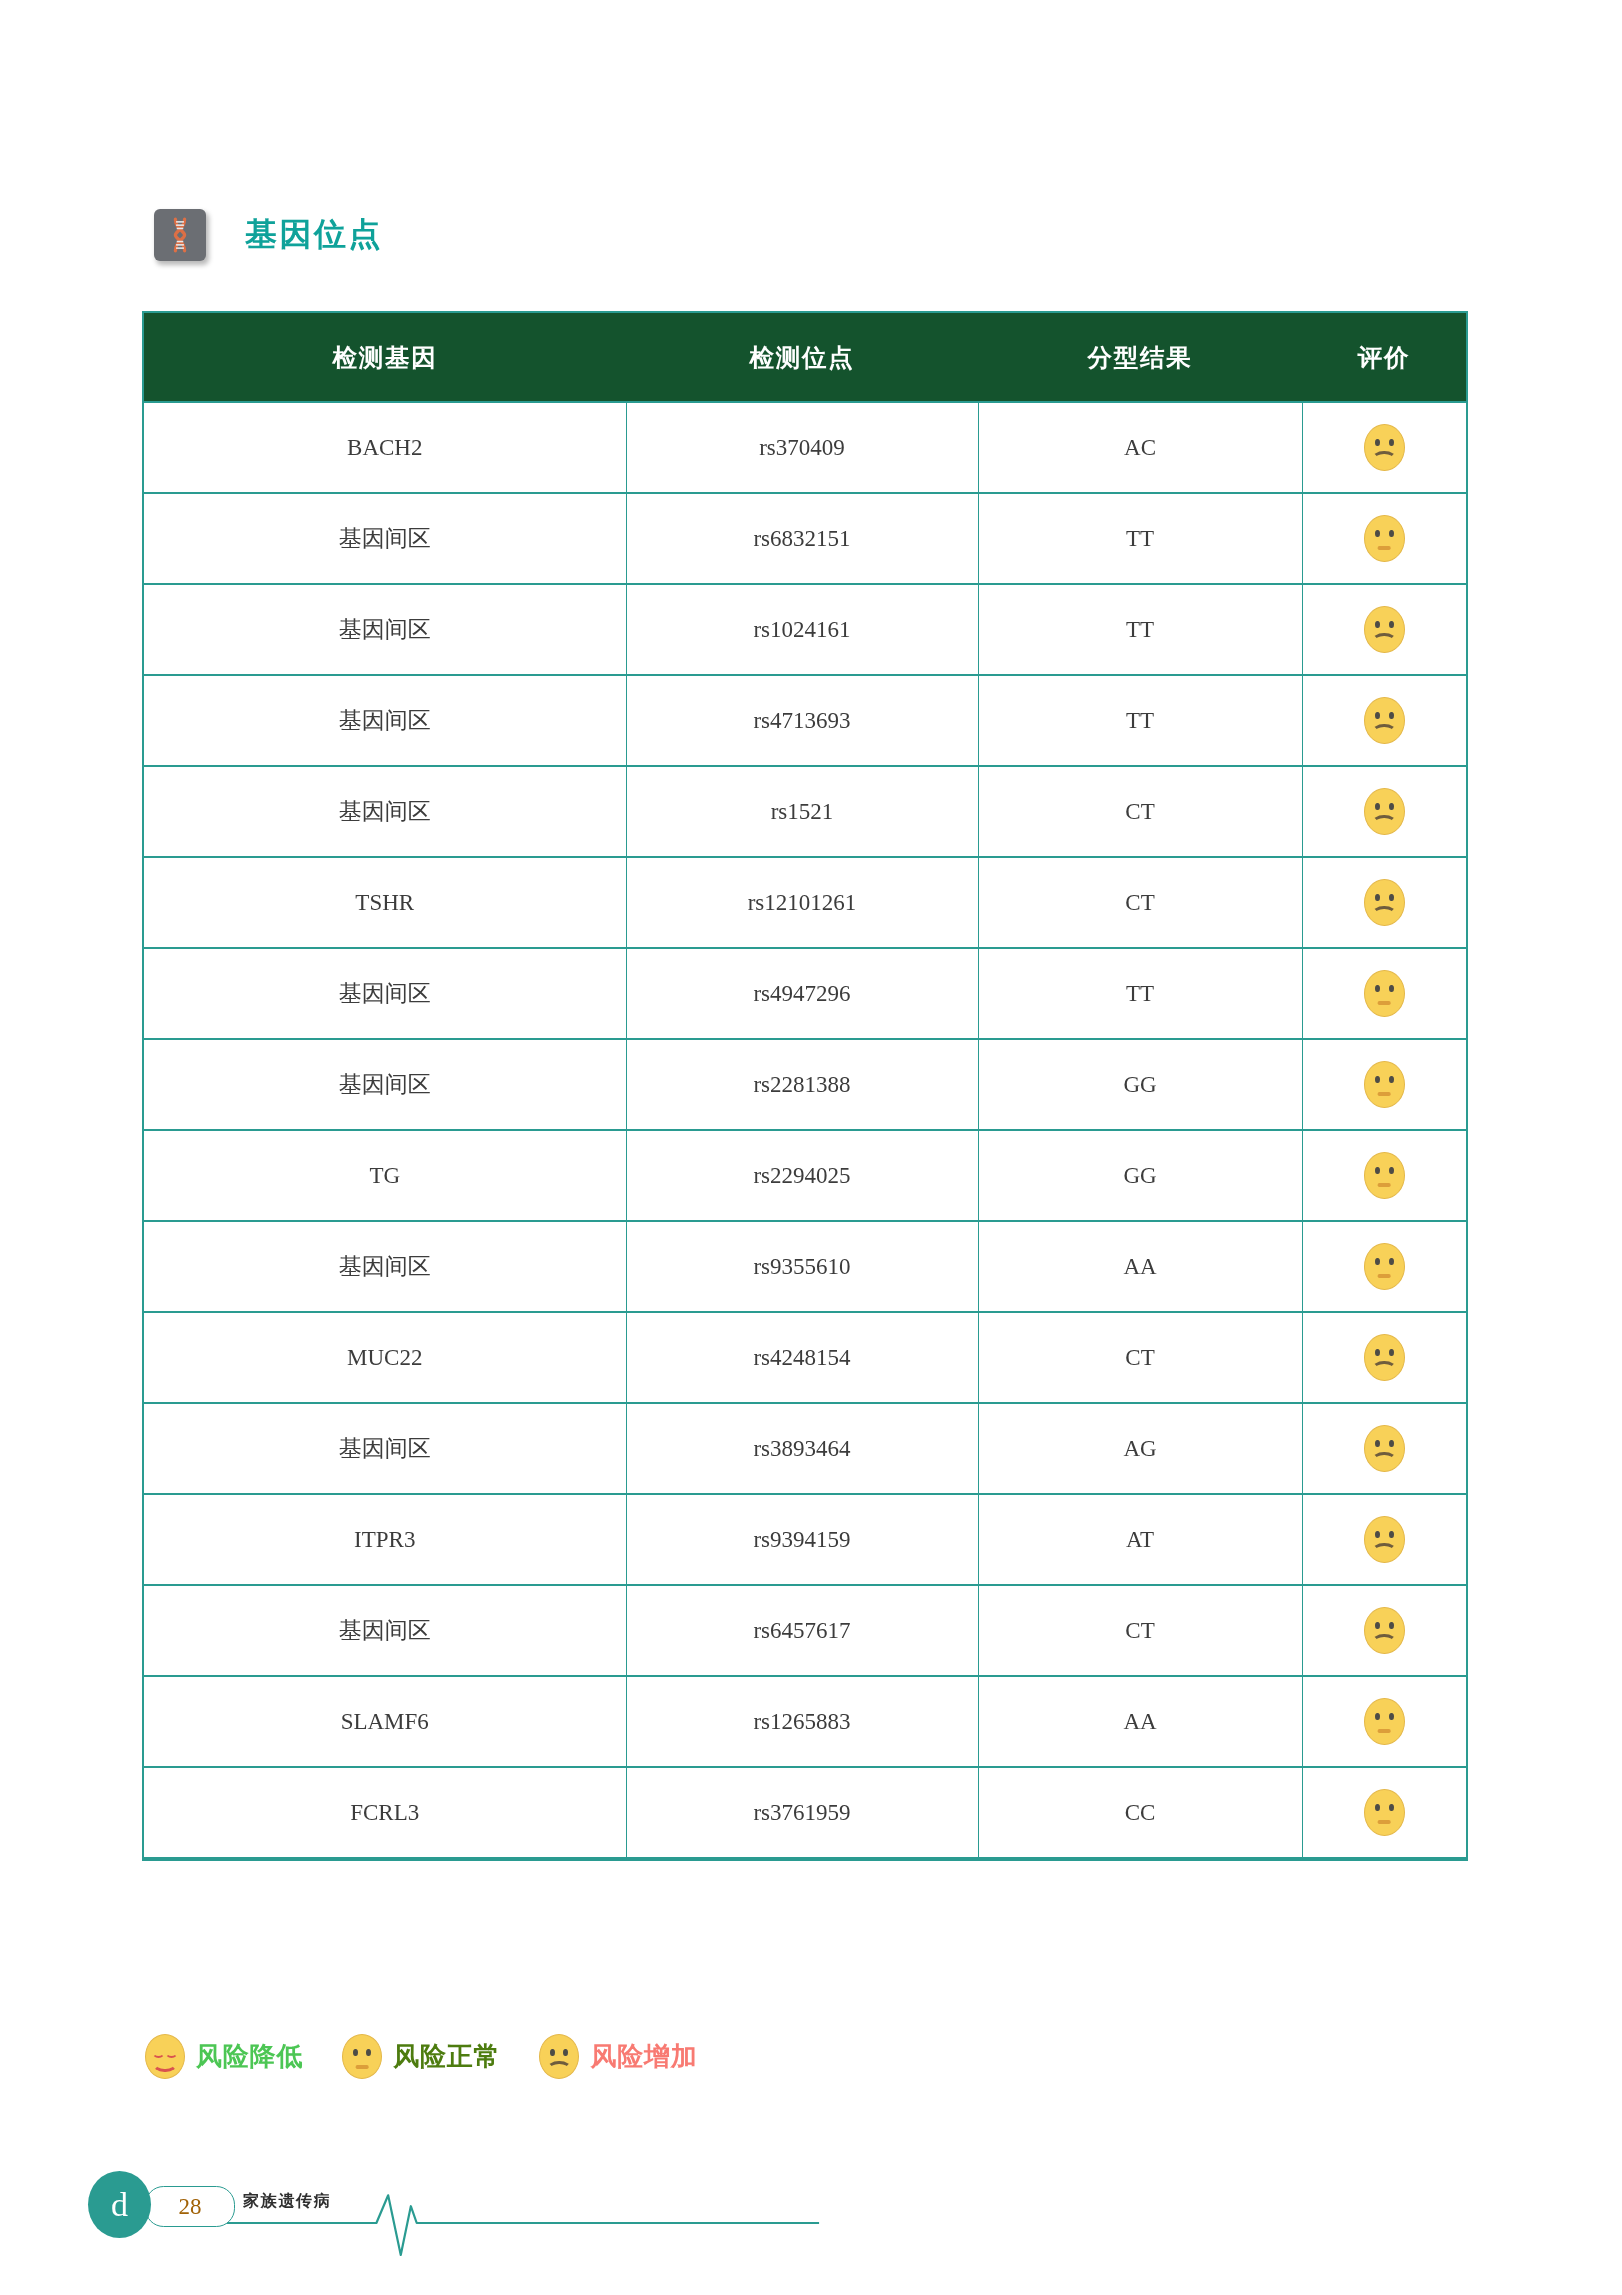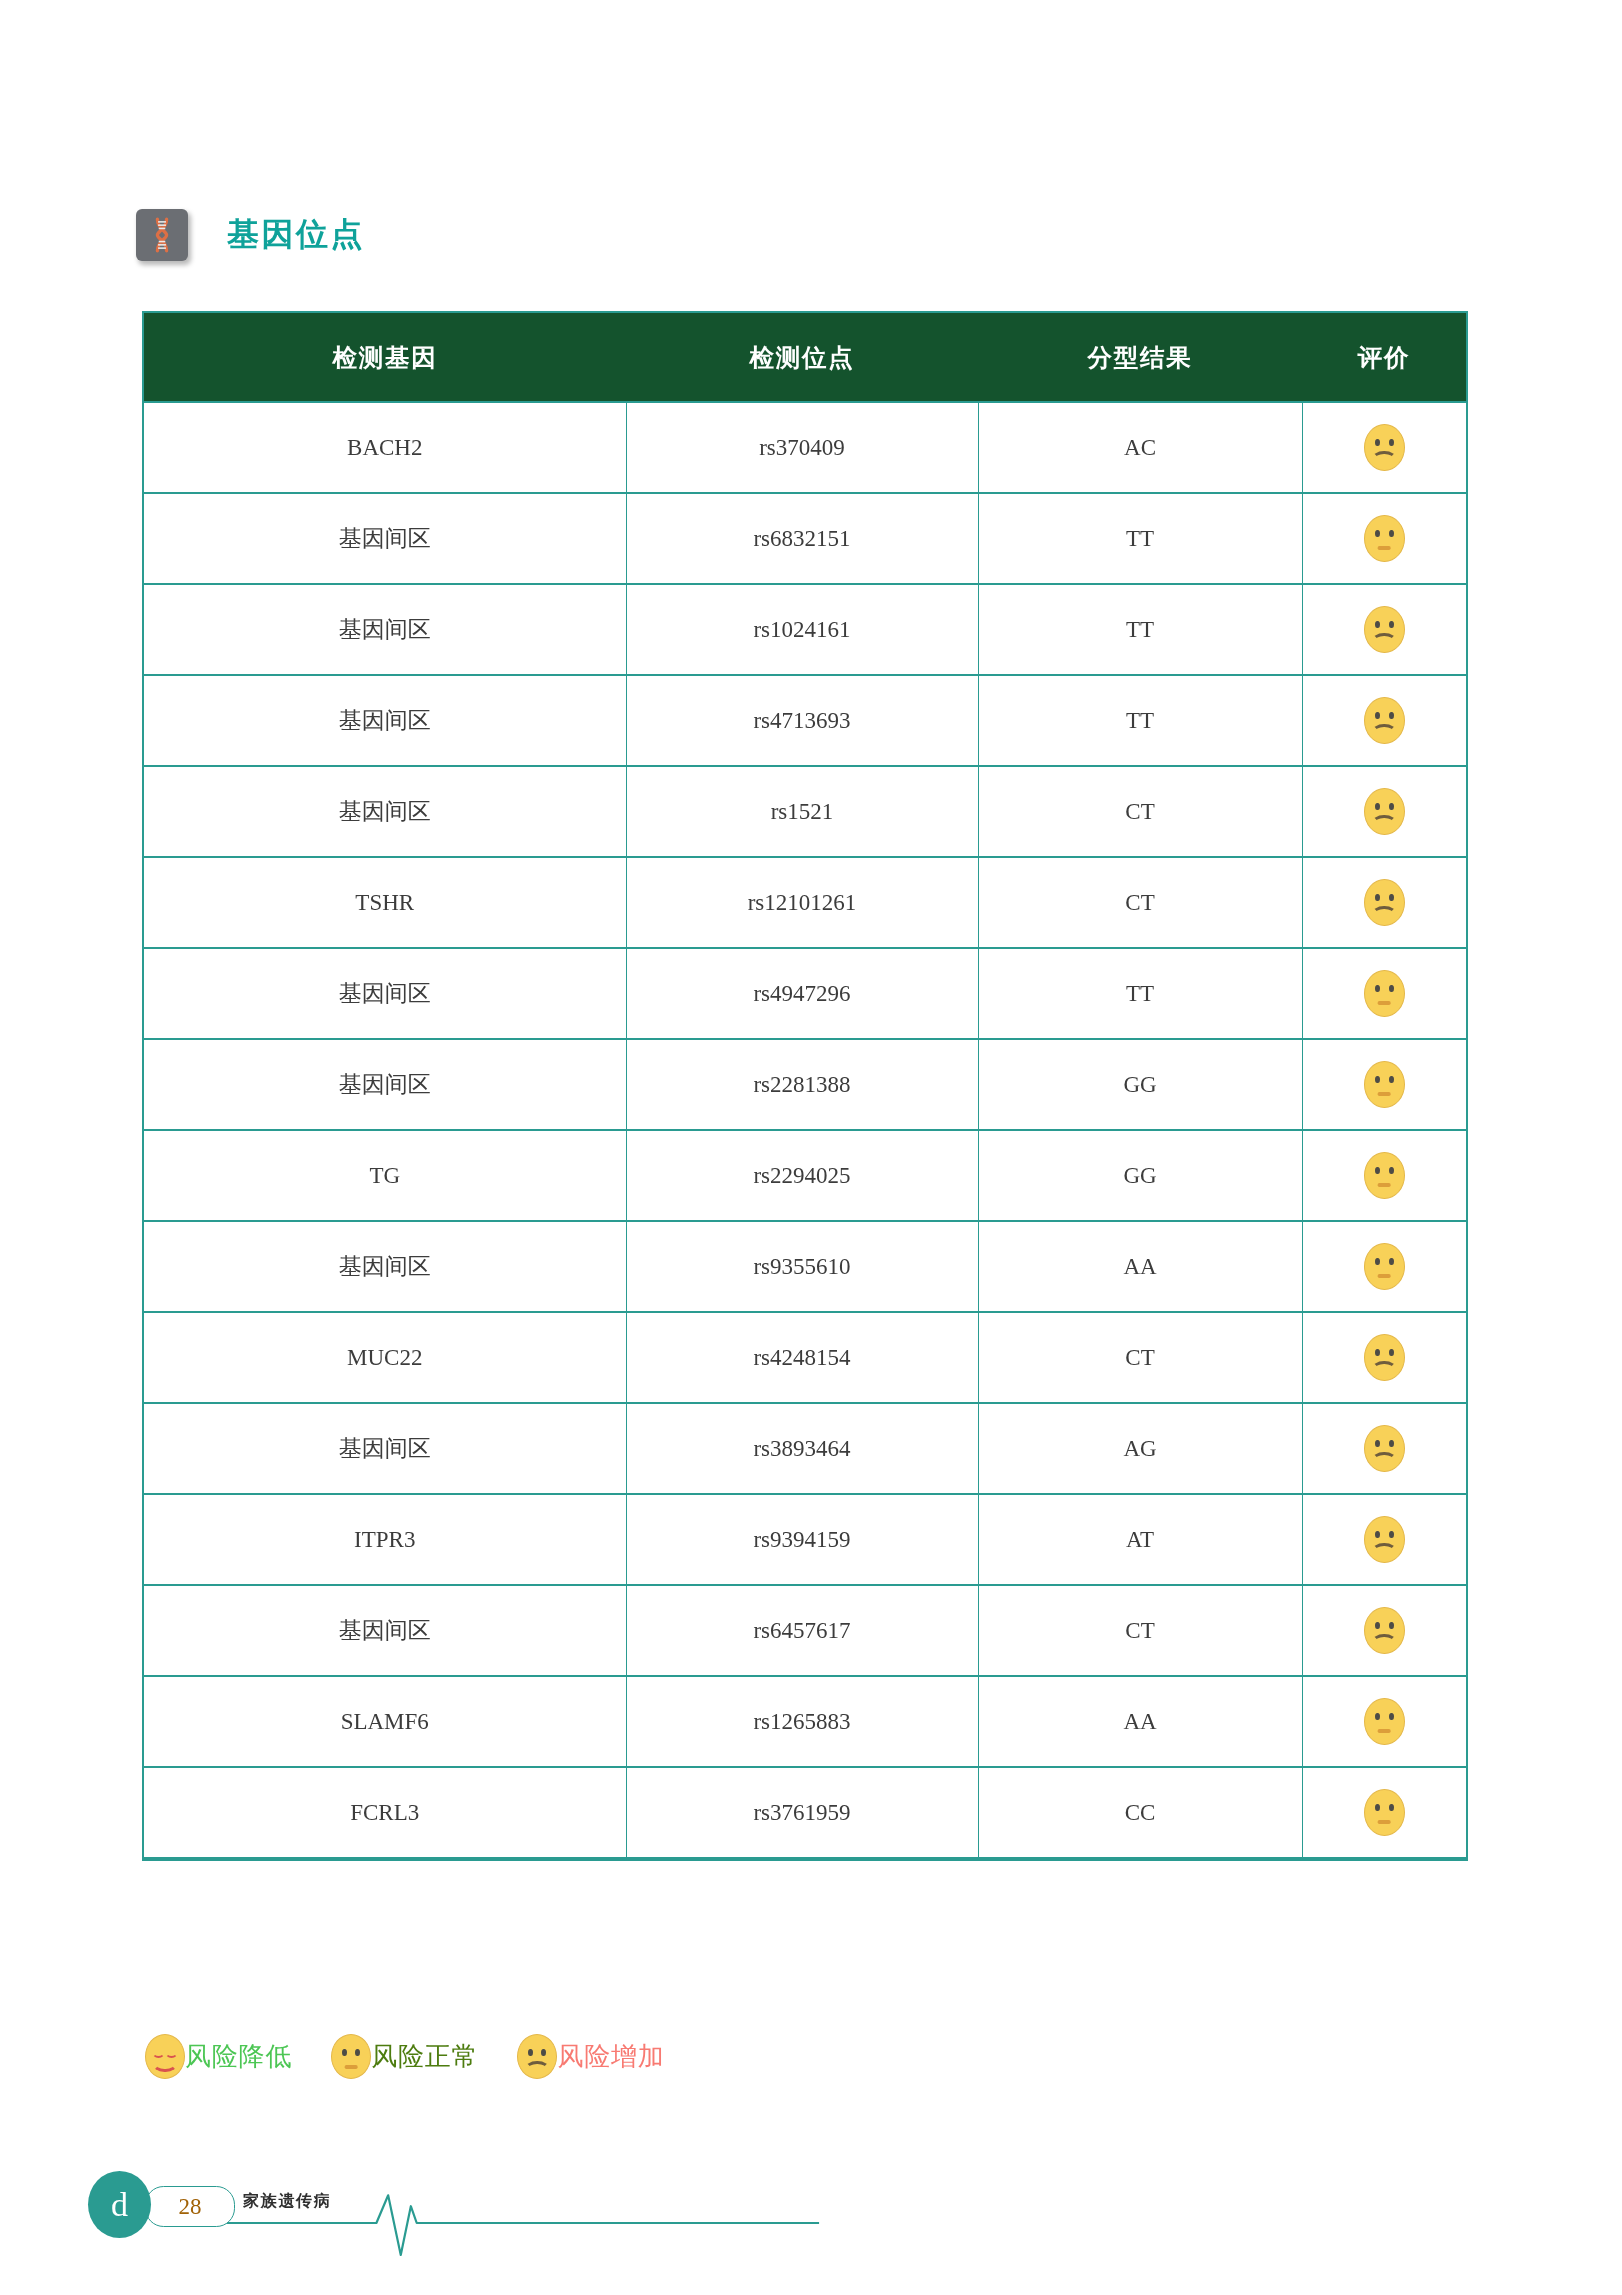--- a/index.html
+++ b/index.html
@@ -1,20 +1,20 @@
 <!DOCTYPE html>
 <html style="font-size:13.5px"><head>
 <meta charset="utf-8">
 <style>
   html,body{margin:0;padding:0;background:#ffffff;}
   .page{position:relative;width:1622px;height:2295px;background:#ffffff;overflow:hidden;
         font-family:"Liberation Sans","DejaVu Sans",sans-serif;}
 
   
-  .section-header{position:absolute;top:209px;left:136px;display:flex;align-items:center;text-align:right;}
+  .section-header{position:absolute;top:209px;left:154px;display:flex;align-items:center;text-align:right;}
   .dna-badge{width:52px;height:52px;background:#6b6e73;border-radius:6px;
              box-shadow:2.5px 3.4px 5px rgba(0,0,0,0.28);display:flex;align-items:center;justify-content:center;}
   .section-title{margin-left:39px;font-size:32px;font-weight:bold;color:#0fa29a;letter-spacing:2.5px;}
 
   
   .gene-table{position:absolute;top:311px;left:142px;width:1324px;border-collapse:collapse;table-layout:fixed;
               border:2.5px solid #2a9b91;border-bottom-width:4.2px;}
   .gene-table th{background:#14532d;color:#ffffff;font-size:24.5px;font-weight:bold;height:86px;
                  letter-spacing:1.7px;border:0;}
   .gene-table td{border:1.7px solid #2a9b91;border-top-width:2.5px;border-bottom-width:2.5px;height:87px;
@@ -33,21 +33,21 @@
         border:3.4px solid transparent;border-top-color:#6f5d3d;border-radius:50%;}
   .face .m-neutral{position:absolute;left:50%;transform:translateX(-50%);top:30px;width:12.7px;height:4.2px;
         background:#dc9e3a;border-radius:1.7px;}
   .face .m-smile{position:absolute;left:50%;transform:translateX(-50%);top:18.6px;width:20px;height:12.7px;
         border:3.4px solid transparent;border-bottom-color:#d9534f;border-radius:50%;}
 
   
   .legend{position:absolute;top:2034px;left:145px;display:flex;align-items:center;}
   .legend-item{display:flex;align-items:center;margin-right:39px;}
   .legend-item .face{width:38px;height:43px;}
-  .legend-label{font-size:26px;font-weight:normal;letter-spacing:0.8px;}
+  .legend-label{margin-left:11px;font-size:26px;font-weight:bold;letter-spacing:0.8px;}
 
   
   .footer-pill{position:absolute;left:145px;top:2186px;width:88px;height:39px;background:#fff;
                border:1.7px solid #2a9b91;border-radius:18.6px;display:flex;align-items:center;justify-content:center;
                font-family:"Liberation Serif","DejaVu Serif",serif;font-size:23px;color:#a16207;z-index:1;}
   .footer-logo{position:absolute;left:88px;top:2171px;width:63px;height:67px;background:#2a9b91;border-radius:50%;
                display:flex;align-items:center;justify-content:center;color:#fff;font-size:34px;
                font-family:"Liberation Serif","DejaVu Serif",serif;z-index:2;}
   .footer-section{position:absolute;left:243px;top:2191px;font-size:16px;font-weight:600;color:#2f2f2f;
                   letter-spacing:1.7px;z-index:2;}

